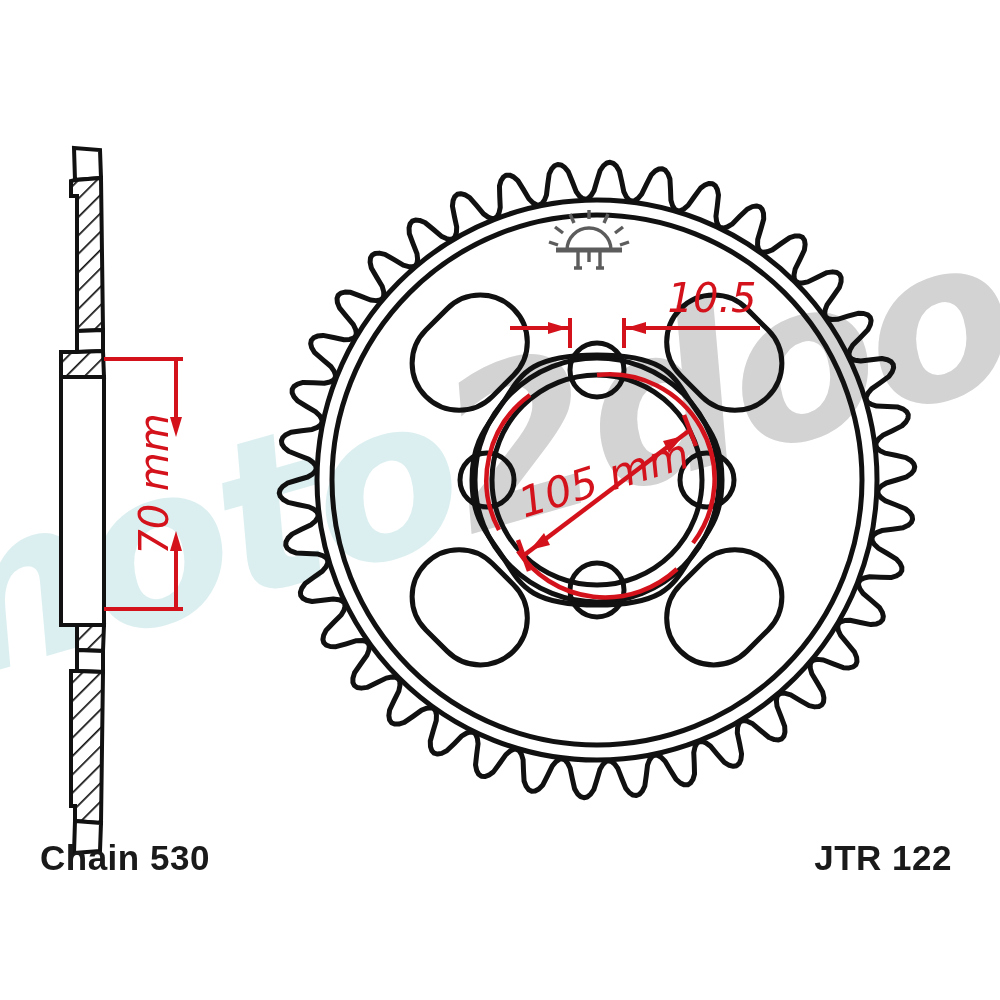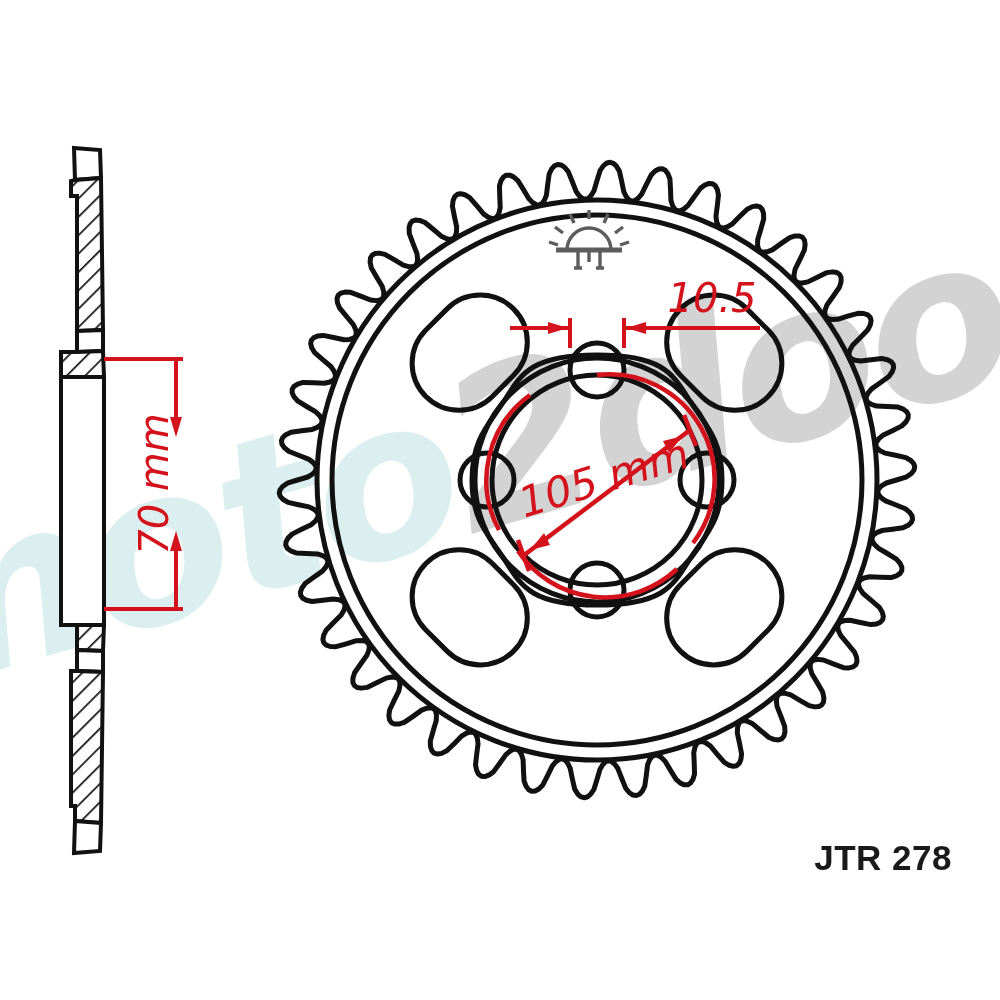--- a/index.html
+++ b/index.html
@@ -153,16 +153,17 @@
     <line x1="624" y1="328" x2="760" y2="328" stroke-width="4"></line>
 
     <path d="M 568,328 L 548,322 L 548,334 Z" stroke="none"></path>
     <path d="M 626,328 L 646,322 L 646,334 Z" stroke="none"></path>
 
     <text x="712" y="312" text-anchor="middle" font-family="'DejaVu Sans', sans-serif" font-size="40" font-style="italic" fill="#d4121c" stroke="none">10.5</text>
   </g>
 
 </svg>
 
+<div class="cap" id="chain-label">Chain 530</div>
 
-<div class="cap" id="part-label">JTR 278</div>
+<div class="cap" id="part-label">JTR 122</div>
 
 </div>
 
 </body></html>

